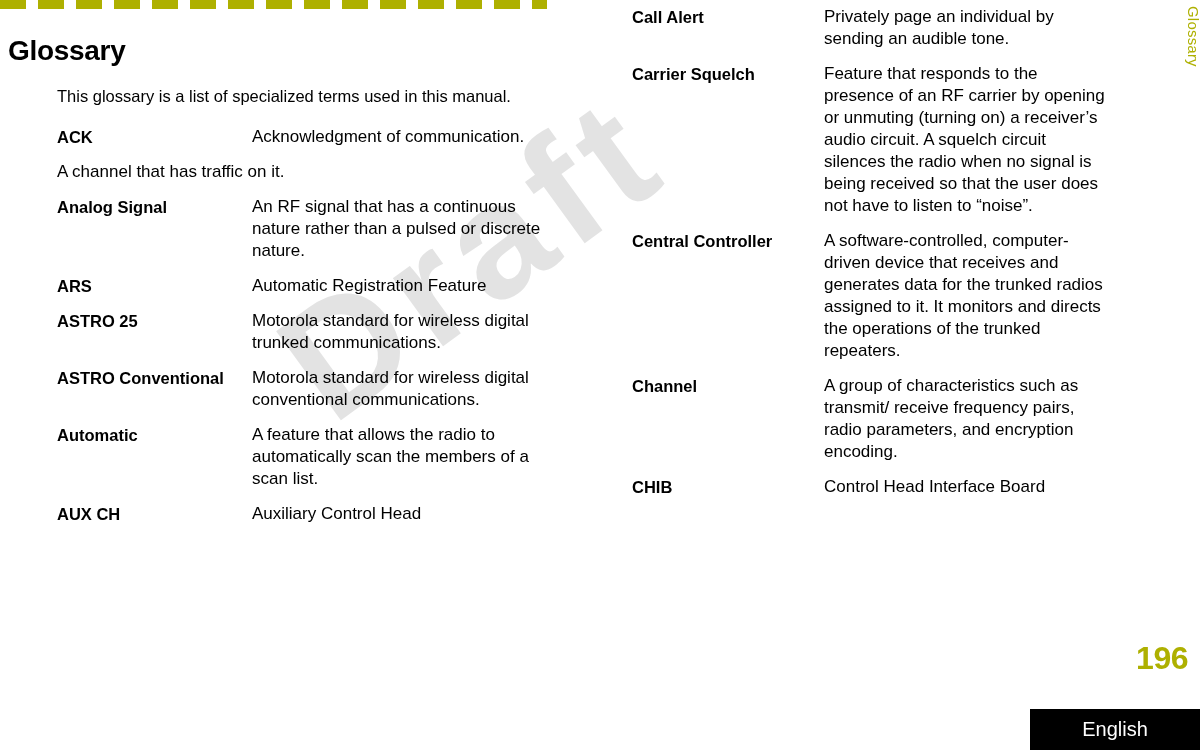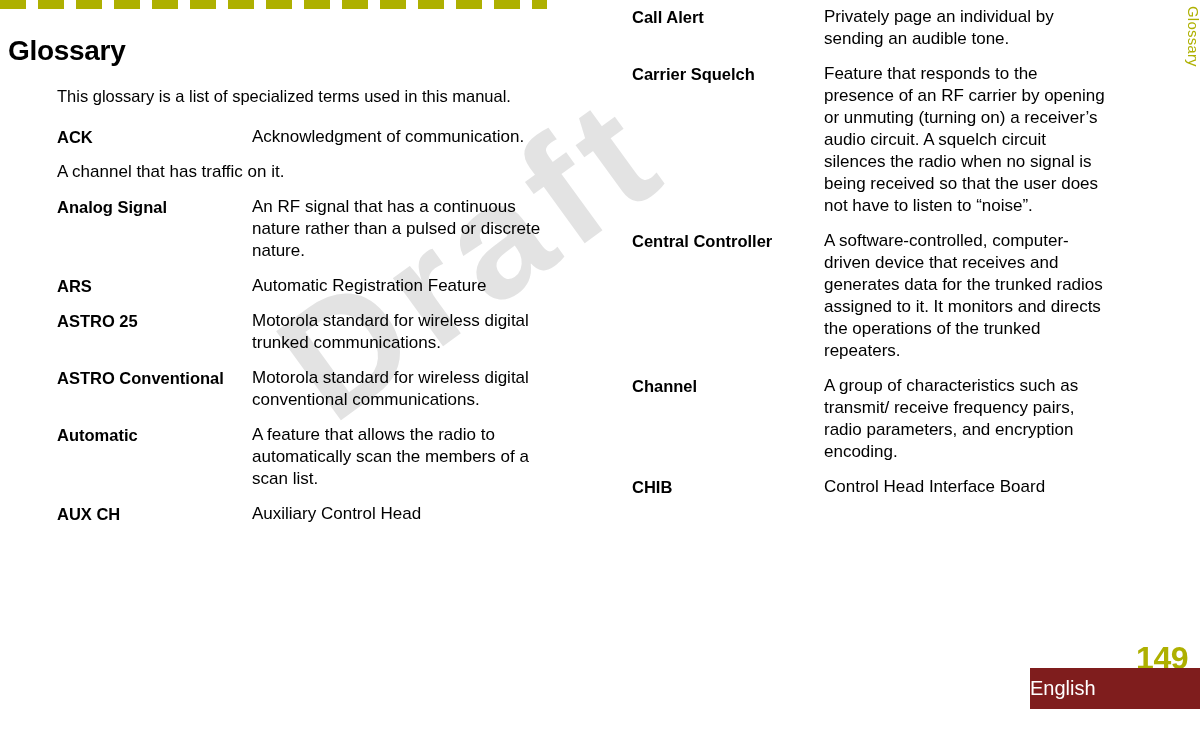--- a/index.html
+++ b/index.html
@@ -130,29 +130,29 @@
     top: 640px;
     font-size: 32px;
     font-weight: bold;
     color: #aeb000;
     letter-spacing: -0.5px;
     z-index: 2;
   }
   .lang-box {
     position: absolute;
     left: 1030px;
-    top: 668px;
+    top: 709px;
     width: 170px;
     height: 41px;
-    background: #7f1d1d;
+    background: #000000;
     color: #ffffff;
     font-size: 20px;
     display: flex;
     align-items: center;
-    justify-content: flex-start;
+    justify-content: center;
     z-index: 2;
   }
 </style>
 </head>
 <body>
 
 <div class="top-rule"></div>
 
 <div class="watermark">Draft</div>
 
@@ -213,17 +213,17 @@
     <div class="gloss-row">
       <div class="term">Channel</div>
       <div class="def">A group of characteristics such as transmit/ receive frequency pairs, radio parameters, and encryption encoding.</div>
     </div>
     <div class="gloss-row">
       <div class="term">CHIB</div>
       <div class="def">Control Head Interface Board</div>
     </div>
   </div>
 
-<div class="page-number">149</div>
+<div class="page-number">196</div>
 
 <div class="lang-box">
   <span>English</span>
 </div>
 
 </body></html>

